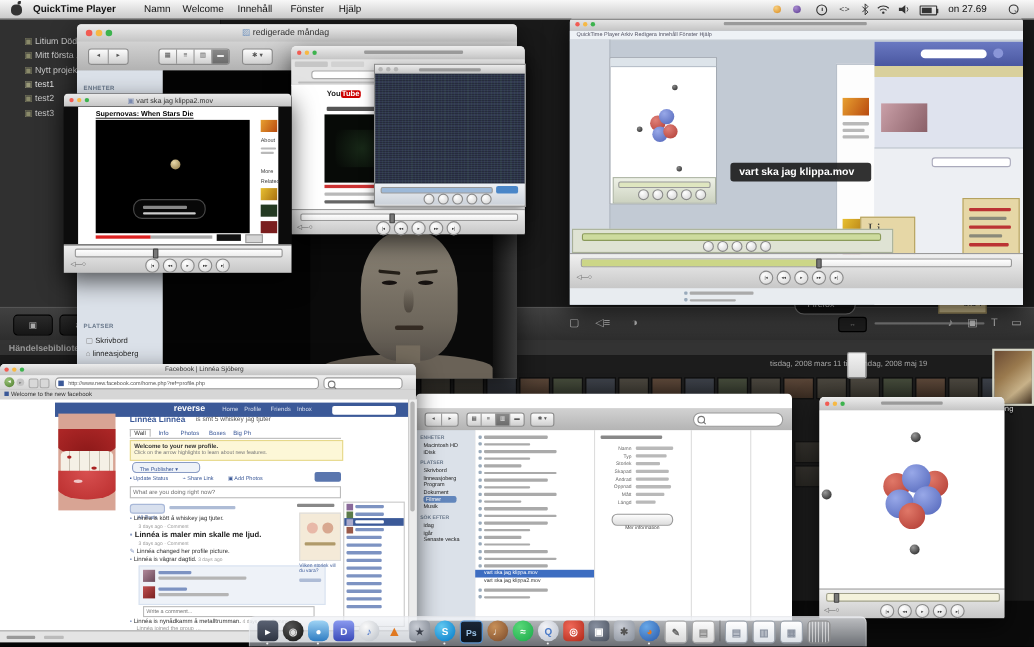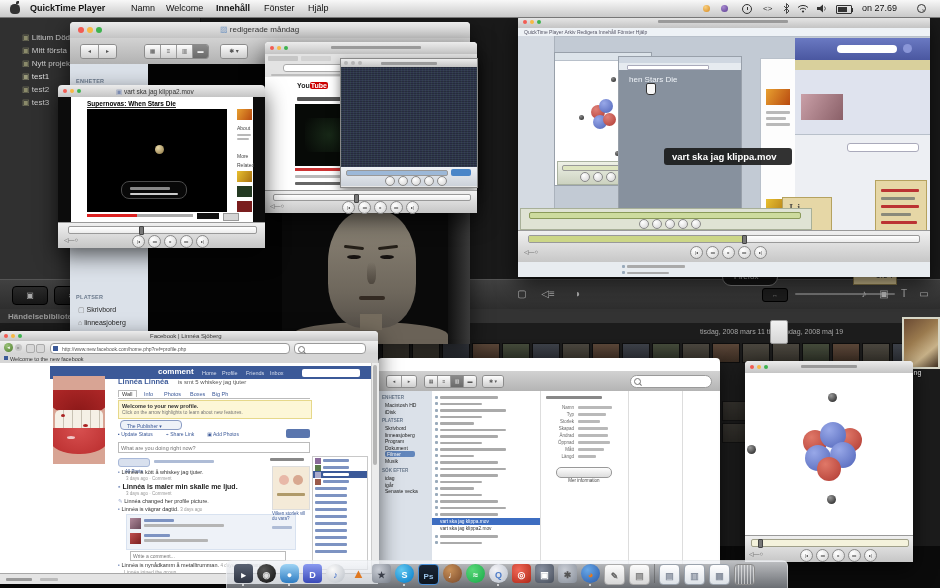--- a/index.html
+++ b/index.html
@@ -372,28 +372,20 @@
           <div class="tp s" style="left:22px;top:10px;">
               <b></b>
               <b></b>
               <b></b>
               <b></b>
               <b></b>
             </div>
         </div>
       </div>
 
-      <div class="abs" style="left:100px;top:28px;width:122px;height:208px;background:#87919e;border:1px solid #98a0aa;">
-        <div class="abs" style="left:0;top:0;width:122px;height:6px;background:#cfd7e1;"></div>
-        <div class="abs" style="left:0;top:6px;width:122px;height:7px;background:#e6ebf0;">
-            <div class="bar" style="left:8px;top:2px;width:80px;height:3px;background:#fff;border:1px solid #aab;"></div>
-          </div>
-        <span class="t f8" style="left:10px;top:18px;color:#eef2f7;">hen Stars Die</span>
-        <div class="abs" style="left:27px;top:26px;width:8px;height:10px;background:#f8f8f8;border:1px solid #333;border-radius:2px 2px 3px 3px;"></div>
-      </div>
 
       <div class="abs" style="left:242px;top:30px;width:36px;height:206px;background:#fdfdfd;border:1px solid #b8c0ca;">
         <div class="abs" style="left:5px;top:30px;width:24px;height:16px;background:linear-gradient(120deg,#e8a030,#b84a10);"></div>
         <div class="bar" style="left:5px;top:52px;width:24px;height:2.5px;"></div>
         <div class="bar" style="left:5px;top:58px;width:20px;height:2.5px;"></div>
         <div class="bar" style="left:5px;top:64px;width:24px;height:2.5px;"></div>
         <div class="abs" style="left:5px;top:140px;width:24px;height:16px;background:linear-gradient(120deg,#e8c030,#a87010);"></div>
         <div class="abs" style="left:5px;top:162px;width:24px;height:16px;background:#8a2a22;"></div>
       </div>
 
@@ -685,21 +677,21 @@
         </div>
     </div>
     <div class="abs" style="left:0;top:23px;width:378px;height:9px;background:#d6d6d6;border-bottom:1px solid #b0b0b0;">
       <span style="position:absolute;left:4px;top:2px;width:4px;height:4px;background:#3b5998;display:block;"></span>
       <span class="t" style="left:10px;top:1.5px;font-size:5.5px;color:#333;">Welcome to the new facebook</span>
     </div>
 
     <div class="abs" style="left:0;top:32px;width:371px;height:210px;background:#fff;overflow:hidden;">
 
       <div class="abs" style="left:50px;top:3px;width:321px;height:13px;background:#3b5998;">
-        <span class="t f8" style="left:108px;top:1px;color:#fff;font-weight:bold;">comment</span>
+        <span class="t f8" style="left:108px;top:1px;color:#fff;font-weight:bold;">reverse</span>
         <span class="t f55" style="left:152px;top:4px;color:#d8dfee;">Home</span>
         <span class="t f55" style="left:172px;top:4px;color:#d8dfee;">Profile</span>
         <span class="t f55" style="left:196px;top:4px;color:#d8dfee;">Friends</span>
         <span class="t f55" style="left:220px;top:4px;color:#d8dfee;">Inbox</span>
         <div class="abs" style="left:252px;top:2.5px;width:58px;height:8px;background:#fff;border-radius:2px;"></div>
       </div>
 
       <div class="abs" style="left:53px;top:13px;width:52px;height:88px;overflow:hidden;background:#d8a494;">
         <div class="abs" style="left:-2px;top:14px;width:56px;height:24px;background:radial-gradient(ellipse at 50% 100%,#8a1818,#b02828);border-radius:0 0 45% 45%;"></div>
         <div class="abs" style="left:2px;top:34px;width:48px;height:22px;background:#f5f0e6;border-radius:5px;background-image:repeating-linear-gradient(90deg,transparent 0 8px,#c9c2b4 8px 9px);"></div>
@@ -834,21 +826,21 @@
     </div>
   </div>
 
   <div class="abs" style="left:0;top:0;width:940px;height:17px;background:linear-gradient(#f8f8f8,#c9c9c9);border-bottom:1px solid #777;">
     <div class="abs" style="left:10px;top:4px;width:10px;height:10px;background:#333;border-radius:45% 45% 40% 40%;">
       <span style="position:absolute;left:6px;top:-3px;width:3px;height:3px;background:#333;border-radius:50% 0;display:block;"></span>
     </div>
     <span class="t f9" style="left:30px;top:3px;font-weight:bold;color:#111;">QuickTime Player</span>
     <span class="t f9" style="left:131px;top:3px;color:#111;">Namn</span>
     <span class="t f9" style="left:166px;top:3px;color:#111;">Welcome</span>
-    <span class="t f9" style="left:216px;top:3px;color:#111;font-weight:bold;">Innehåll</span>
+    <span class="t f9" style="left:216px;top:3px;color:#111;">Innehåll</span>
     <span class="t f9" style="left:264px;top:3px;color:#111;">Fönster</span>
     <span class="t f9" style="left:308px;top:3px;color:#111;">Hjälp</span>
 
     <div class="sphere" style="left:703px;top:5px;width:7px;height:7px;background:radial-gradient(circle at 35% 30%,#f8d080,#d88a20);"></div>
     <div class="sphere" style="left:721px;top:5px;width:7px;height:7px;background:radial-gradient(circle at 35% 30%,#a88ad0,#5a3a90);"></div>
     <div class="sphere" style="left:742px;top:4px;width:8px;height:8px;background:transparent;border:1px solid #333;">
         <span style="position:absolute;left:3.5px;top:1.5px;width:1px;height:3px;background:#333;display:block;"></span>
       </div>
     <span class="t f8" style="left:763px;top:4px;color:#333;">&lt;&gt;</span>
     <svg class="abs" style="left:783px;top:3px;" width="7" height="11" viewBox="0 0 7 11">

